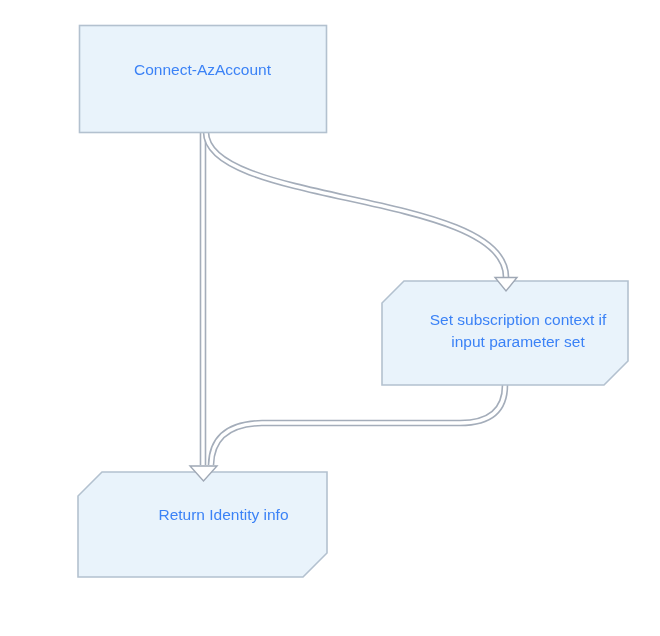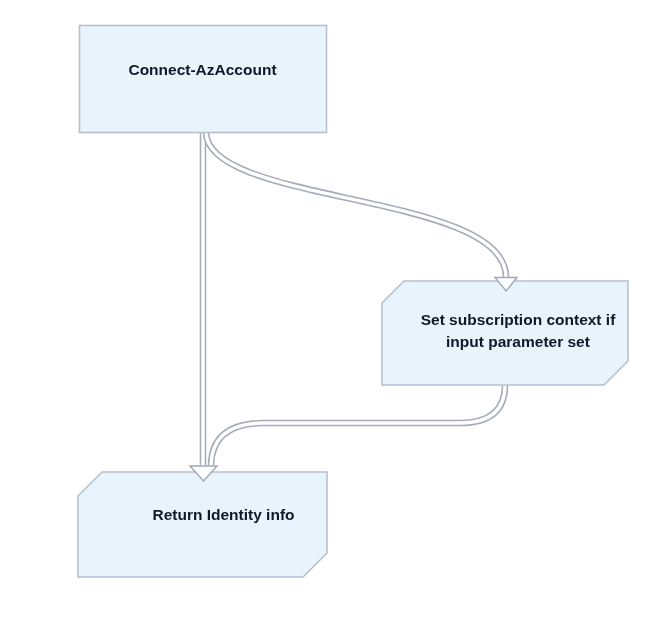--- a/index.html
+++ b/index.html
@@ -40,27 +40,26 @@
     stroke: #9fa8b5;
     stroke-width: 1.4;
     stroke-linejoin: miter;
   }
   .label {
     position: absolute;
     display: flex;
     align-items: center;
     justify-content: center;
     text-align: center;
-    color: #0f172a;
+    color: #3b82f6;
     font-size: 15.5px;
     line-height: 22px;
     white-space: pre-line;
     box-sizing: border-box;
     pointer-events: none;
-    font-weight: bold;
   }
   .label-a {
     left: 79px;  top: 25px;  width: 247px; height: 107px;
     padding-bottom: 17px;
   }
   .label-b {
     left: 382px; top: 281px; width: 272px; height: 104px;
     padding-bottom: 5px;
   }
   .label-c {

